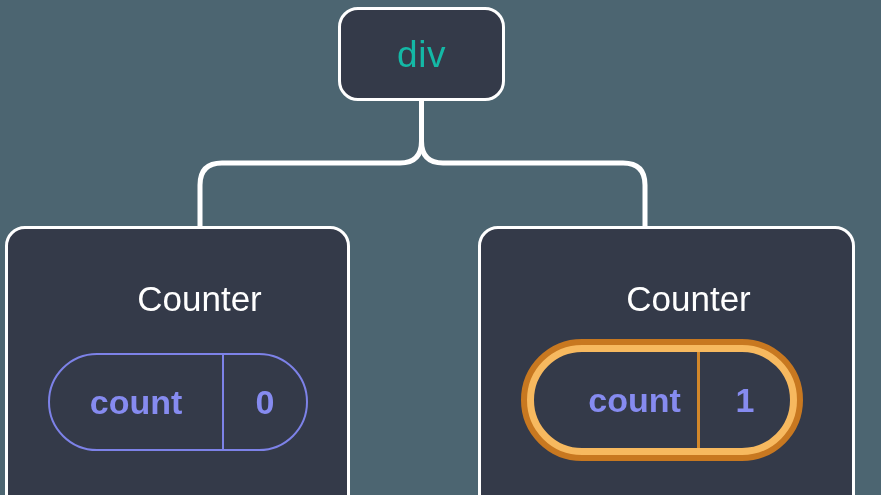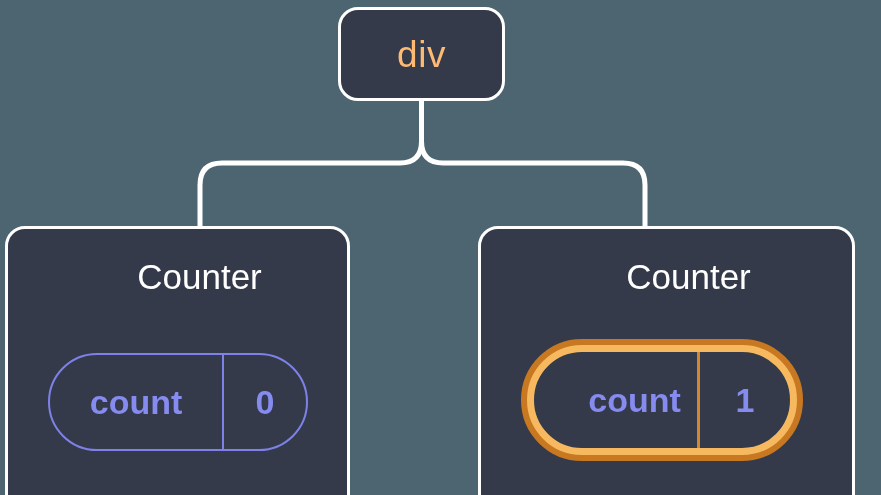--- a/index.html
+++ b/index.html
@@ -41,42 +41,42 @@
   #node-div {
     left: 338px;
     top: 7px;
     width: 167px;
     height: 94px;
     display: flex;
     align-items: center;
     justify-content: center;
   }
   .node-tag {
-    color: #fdba74;
+    color: #14b8a6;
     font-size: 37px;
     font-weight: 400;
     letter-spacing: 0.5px;
     line-height: 1;
   }
   .child-box {
     top: 226px;
     height: 290px; 
     border-radius: 20px;
   }
   #node-counter-left {
     left: 5px;
     width: 345px;
   }
   #node-counter-right {
     left: 478px;
     width: 377px;
   }
   .comp-name {
     position: absolute;
-    top: 30px;
+    top: 52px;
     left: 0;
     right: 0;
     text-align: center;
     color: #ffffff;
     font-size: 35px;
     font-weight: 400;
     line-height: 1;
     padding-left: 44px;
   }
 

